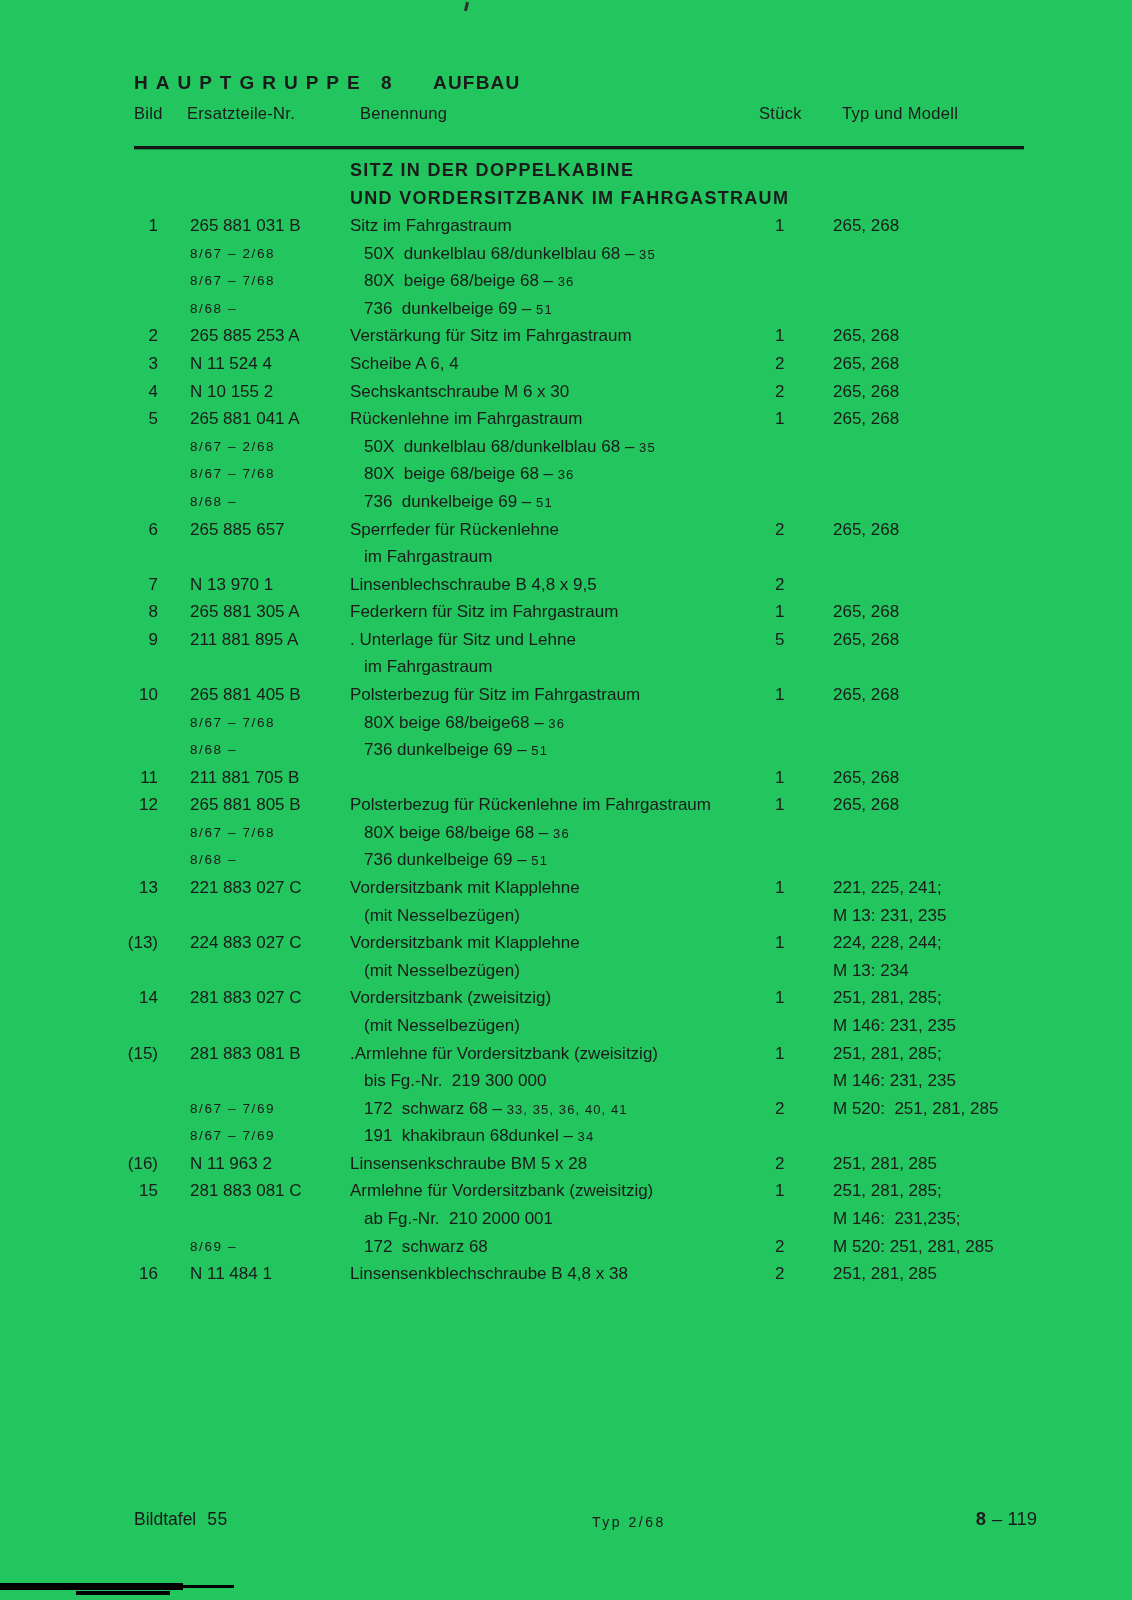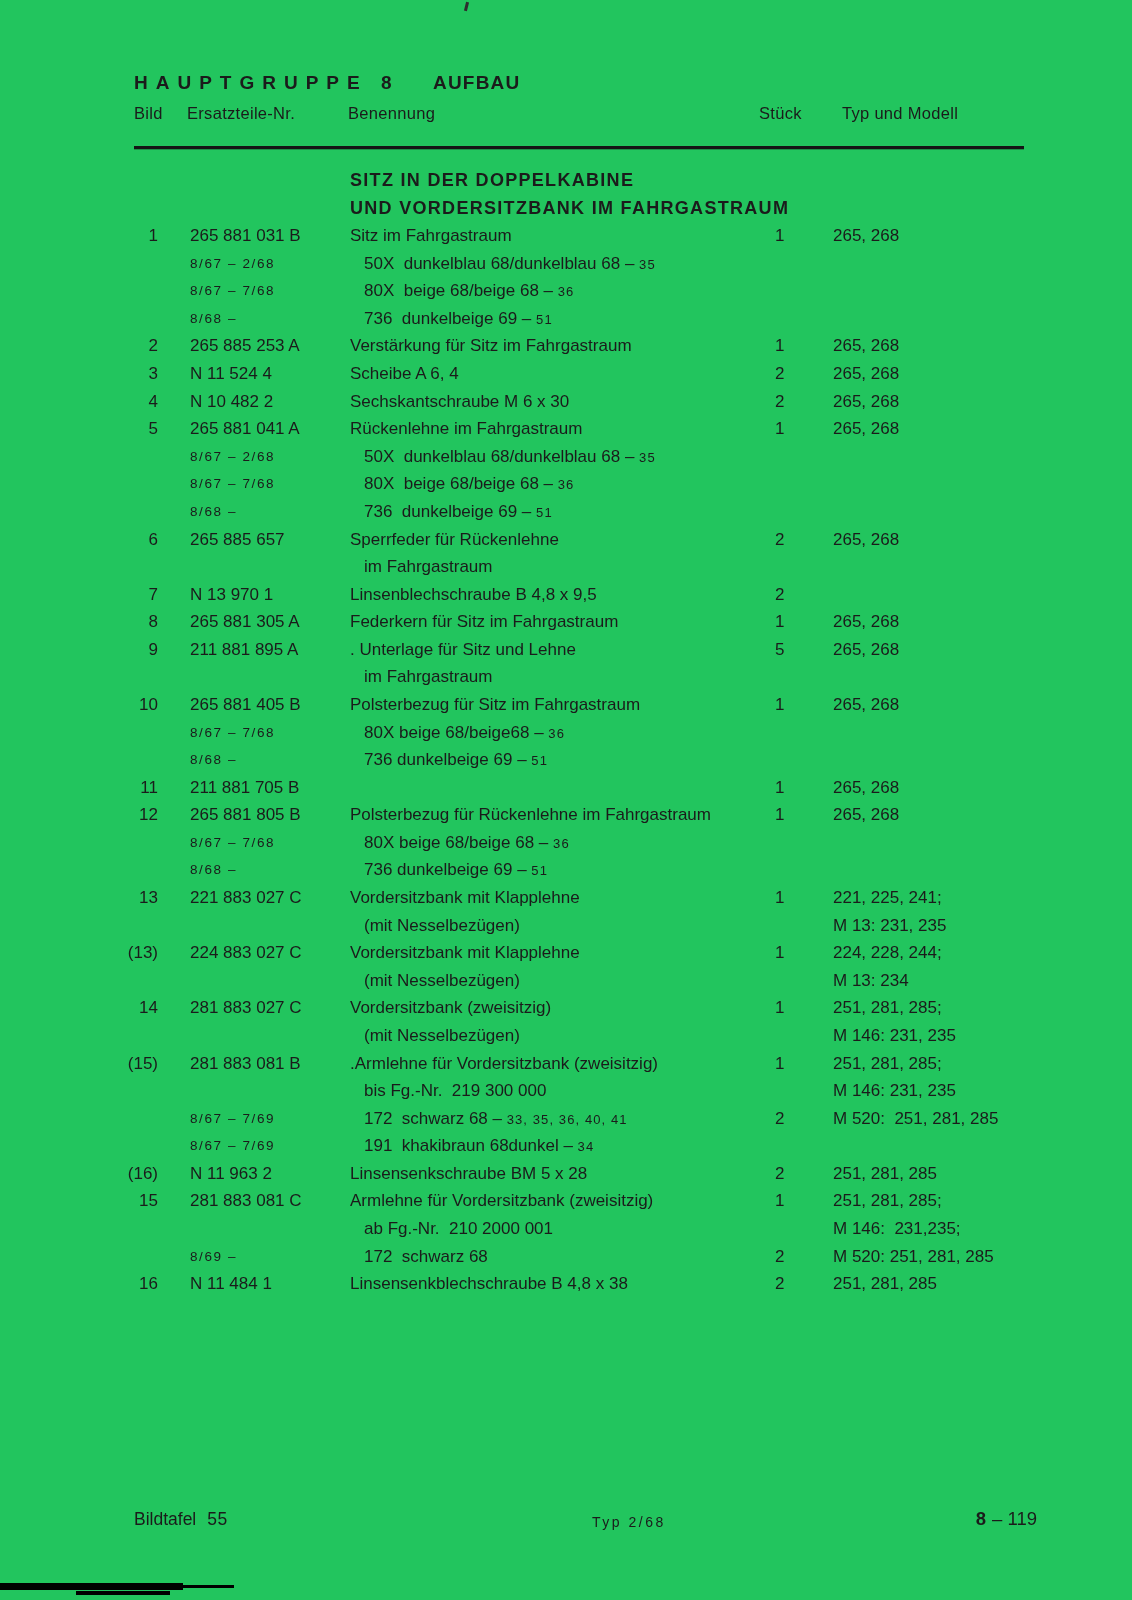--- a/index.html
+++ b/index.html
@@ -20,31 +20,31 @@
     font-size: 19px; font-weight: bold; letter-spacing: 8px; white-space: pre;
   }
   .hdr-aufbau {
     position: absolute; left: 433px; top: 0;
     font-size: 19px; font-weight: bold; letter-spacing: 1.2px;
   }
   .colhdr { position: absolute; top: 104px; left: 0; width: 100%; height: 24px; font-size: 16.5px; letter-spacing: 0.3px; text-align: right; }
   .ch { position: absolute; top: 0; white-space: nowrap; }
   .ch-bild  { left: 134px; }
   .ch-nr    { left: 187px; }
-  .ch-name  { left: 348px; }
+  .ch-name  { left: 360px; }
   .ch-qty   { left: 759px; }
   .ch-model { left: 842px; }
   .rule {
     position: absolute; left: 134px; top: 146px;
     width: 890px; height: 3px; background: #151515;
     box-shadow: 0 1px 0 rgba(0,0,0,0.25);
   }
 
   
-  .table { position: absolute; top: 167px; left: 0; width: 100%; }
+  .table { position: absolute; top: 157px; left: 0; width: 100%; }
   .row { position: relative; height: 27.58px; line-height: 27.58px; font-size: 17px; }
   .c-bild  { position: absolute; left: 80px; width: 78px; text-align: right; white-space: pre; }
   .c-nr    { position: absolute; left: 190px; white-space: pre; }
   .c-nr.date { font-size: 13.5px; letter-spacing: 1.6px; }
   .c-name  { position: absolute; left: 350px; white-space: pre; }
   .row.indent .c-name { left: 364px; }
   .c-name .name-small { font-size: 13px; letter-spacing: 1.1px; }
   .c-qty   { position: absolute; left: 775px; white-space: pre; }
   .c-model { position: absolute; left: 833px; white-space: pre; }
   .row.heading .c-name { font-weight: bold; font-size: 18px; letter-spacing: 1.3px; }
@@ -142,21 +142,21 @@
     </div>
       <div class="row">
       <span class="c-bild">3</span>
       <span class="c-nr">N 11 524 4</span>
       <span class="c-name"><span class="name-main">Scheibe A 6, 4</span><span class="name-small"></span></span>
       <span class="c-qty">2</span>
       <span class="c-model">265, 268</span>
     </div>
       <div class="row">
       <span class="c-bild">4</span>
-      <span class="c-nr">N 10 482 2</span>
+      <span class="c-nr">N 10 155 2</span>
       <span class="c-name"><span class="name-main">Sechskantschraube M 6 x 30</span><span class="name-small"></span></span>
       <span class="c-qty">2</span>
       <span class="c-model">265, 268</span>
     </div>
       <div class="row">
       <span class="c-bild">5</span>
       <span class="c-nr">265 881 041 A</span>
       <span class="c-name"><span class="name-main">Rückenlehne im Fahrgastraum</span><span class="name-small"></span></span>
       <span class="c-qty">1</span>
       <span class="c-model">265, 268</span>

